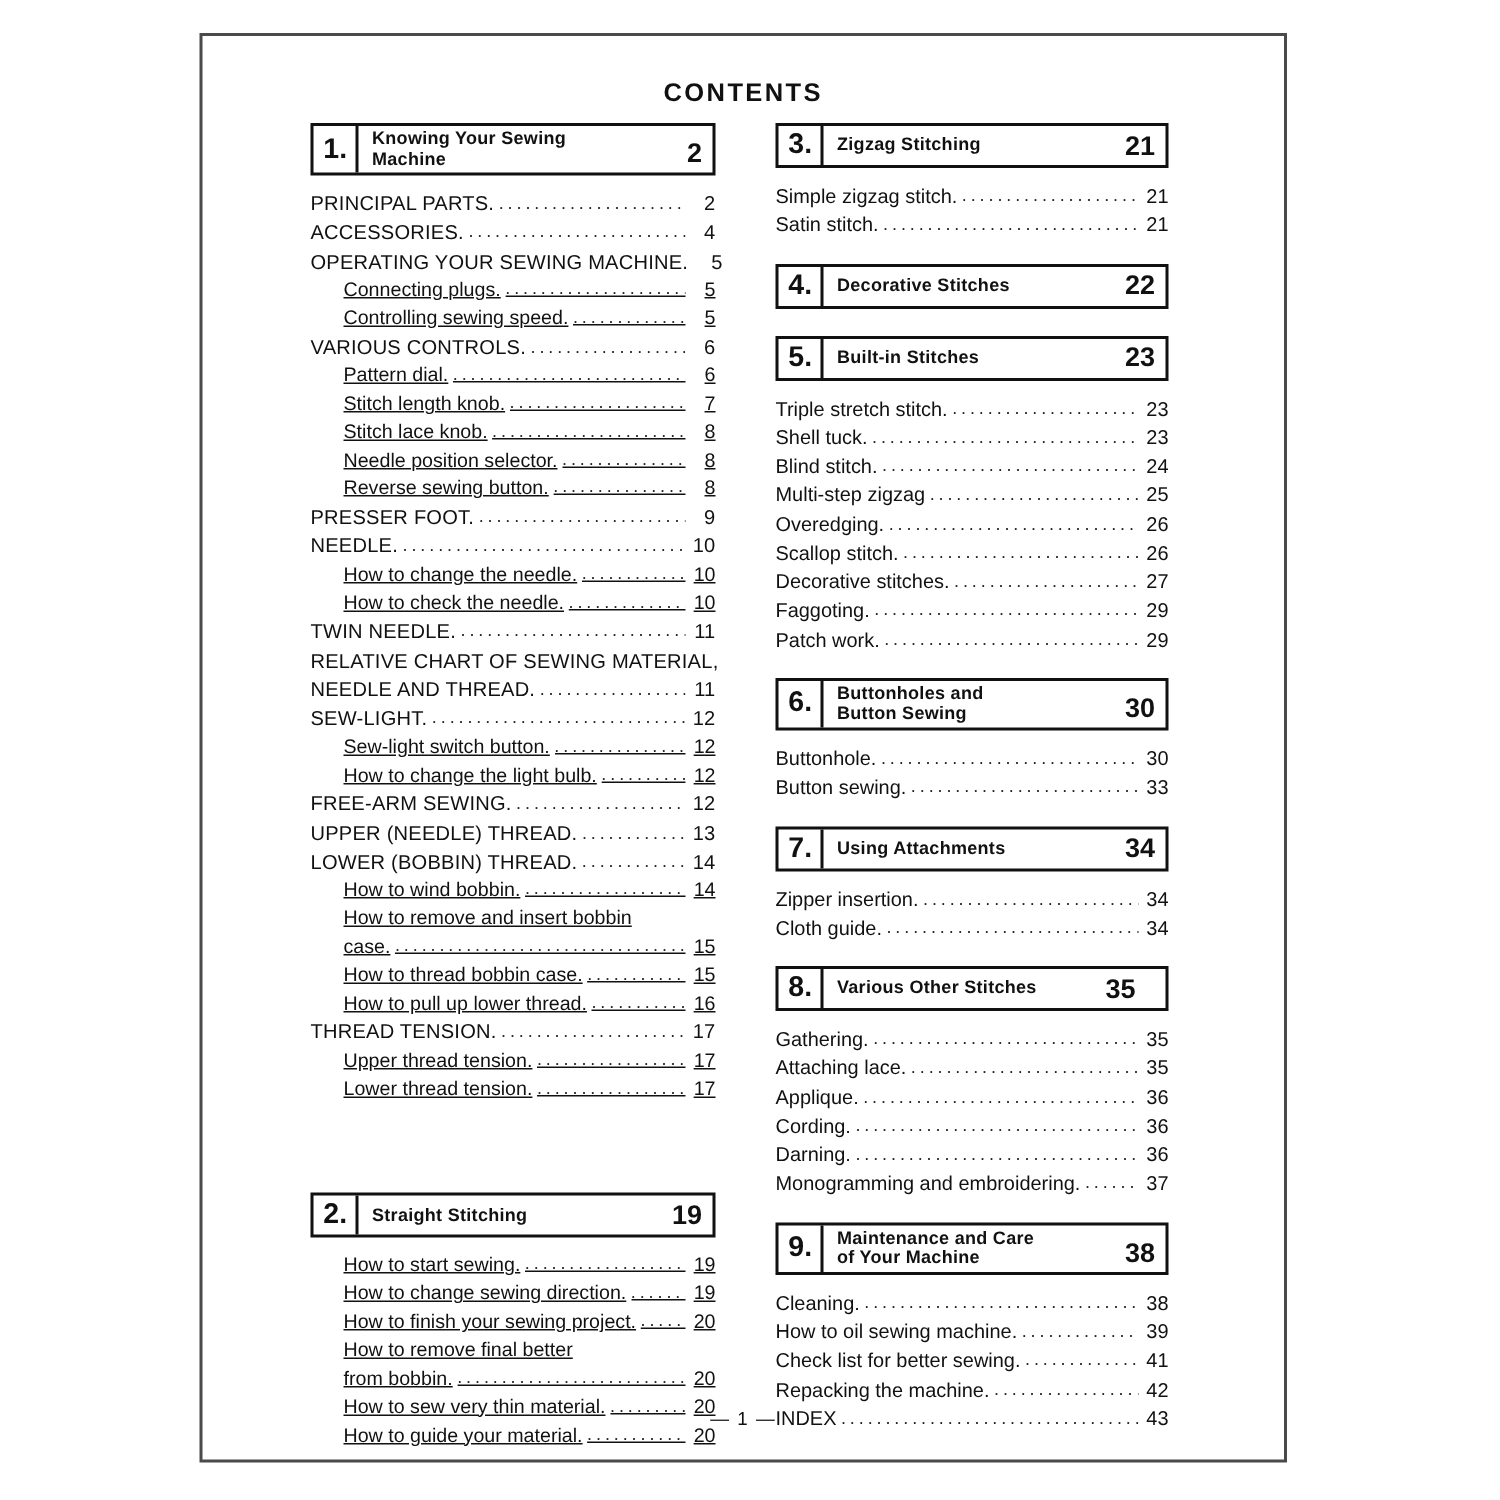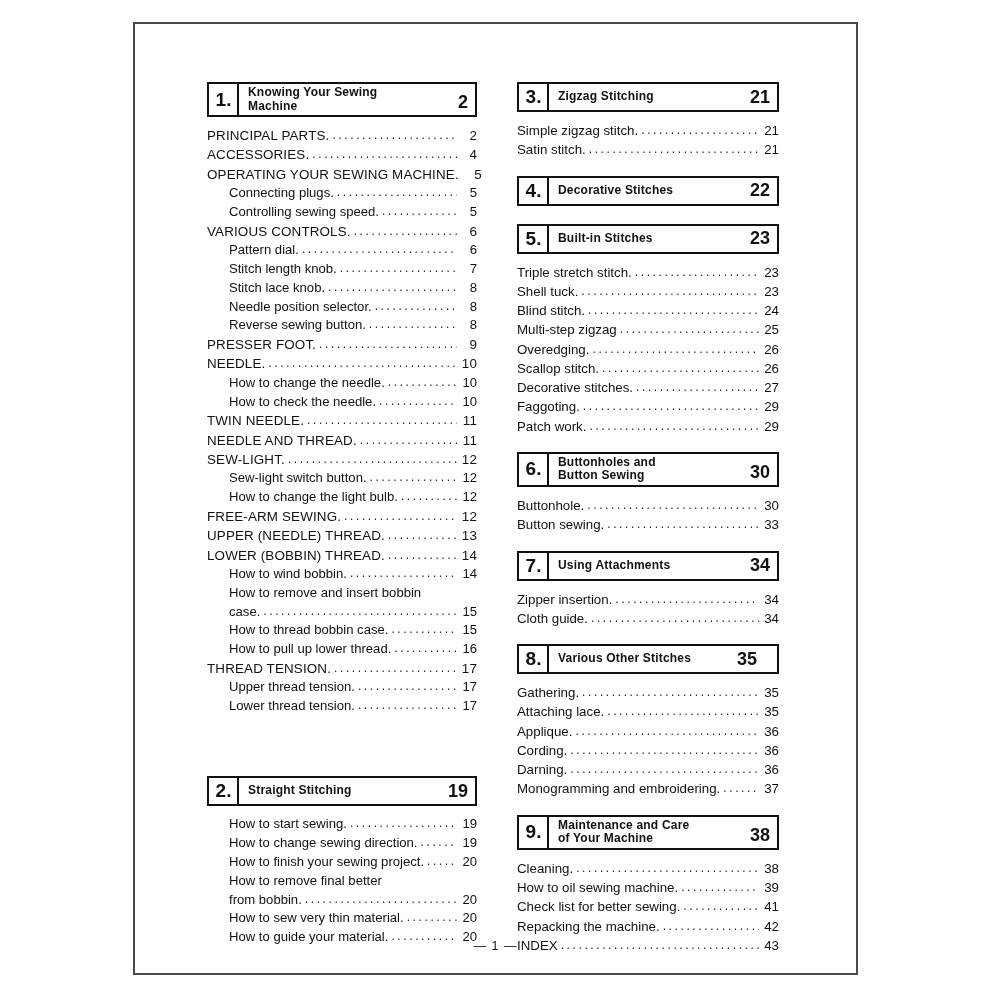--- a/index.html
+++ b/index.html
@@ -97,21 +97,21 @@
     display: flex;
     align-items: baseline;
     font-size: 13.3px;
     line-height: 1.44;
     white-space: nowrap;
   }
   .entry.caps {
     font-size: 13.4px;
     letter-spacing: 0.15px;
   }
-  .entry.sub { padding-left: 22px; font-size: 13.1px; }
+  .entry.sub { padding-left: 22px; font-size: 13.1px; text-decoration: underline; }
   .entry .label { flex: 0 0 auto; }
   .entry .dots {
     flex: 1 1 auto;
     overflow: hidden;
     margin: 0 3px;
     position: relative;
     top: -1px;
     color: #222;
     font-size: 12px;
     letter-spacing: 2.6px;
@@ -132,20 +132,21 @@
     text-align: center;
     font-size: 12.5px;
     letter-spacing: 1px;
   }
 </style>
 </head>
 <body>
 
 <div id="page">
 
+  <div id="page-title">CONTENTS</div>
 
   <div class="column" id="col-left">
       <div class="chapter">
         <div class="num">1.</div>
         <div class="body">
           <div class="ctitle">
             <div>Knowing Your Sewing</div>
             <div>Machine</div>
           </div>
           <div class="cpage">2</div>
@@ -224,20 +225,25 @@
         </div>
         <div class="entry sub">
           <span class="label">How to check the needle.</span>
           <span class="dots">............................................................</span>
           <span class="pg">10</span>
         </div>
         <div class="entry caps">
           <span class="label">TWIN NEEDLE.</span>
           <span class="dots">............................................................</span>
           <span class="pg">11</span>
+        </div>
+        <div class="entry caps nodots">
+          <span class="label">RELATIVE CHART OF SEWING MATERIAL,</span>
+          <span class="dots">............................................................</span>
+          <span class="pg"></span>
         </div>
         <div class="entry caps">
           <span class="label">NEEDLE AND THREAD.</span>
           <span class="dots">............................................................</span>
           <span class="pg">11</span>
         </div>
         <div class="entry caps">
           <span class="label">SEW-LIGHT.</span>
           <span class="dots">............................................................</span>
           <span class="pg">12</span>

